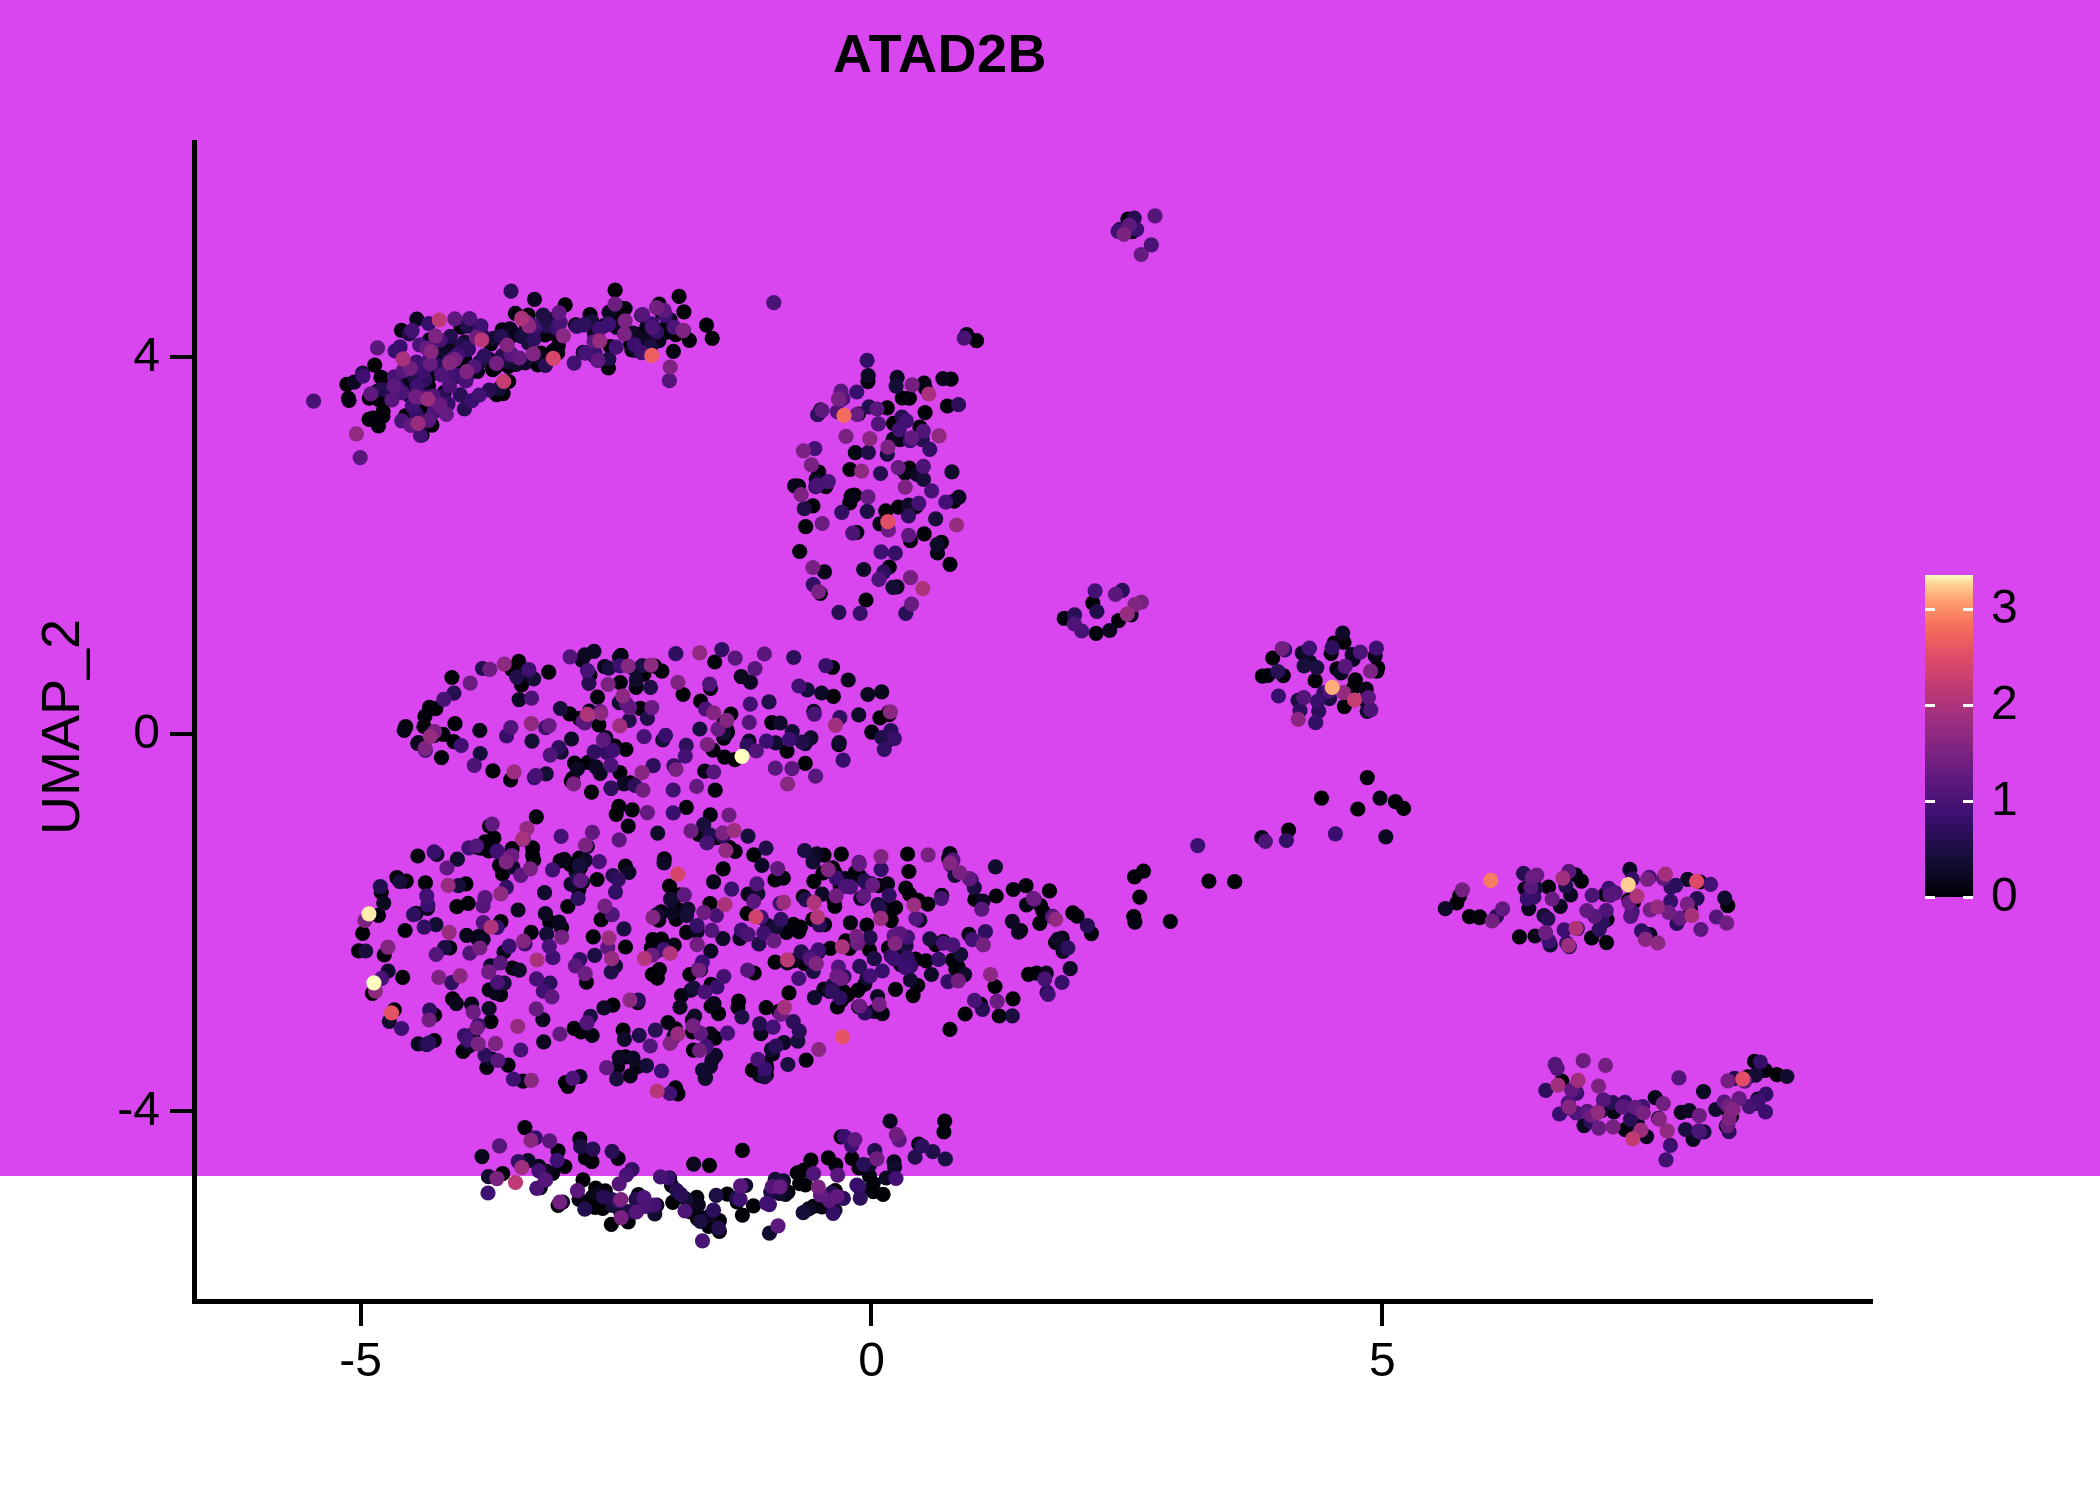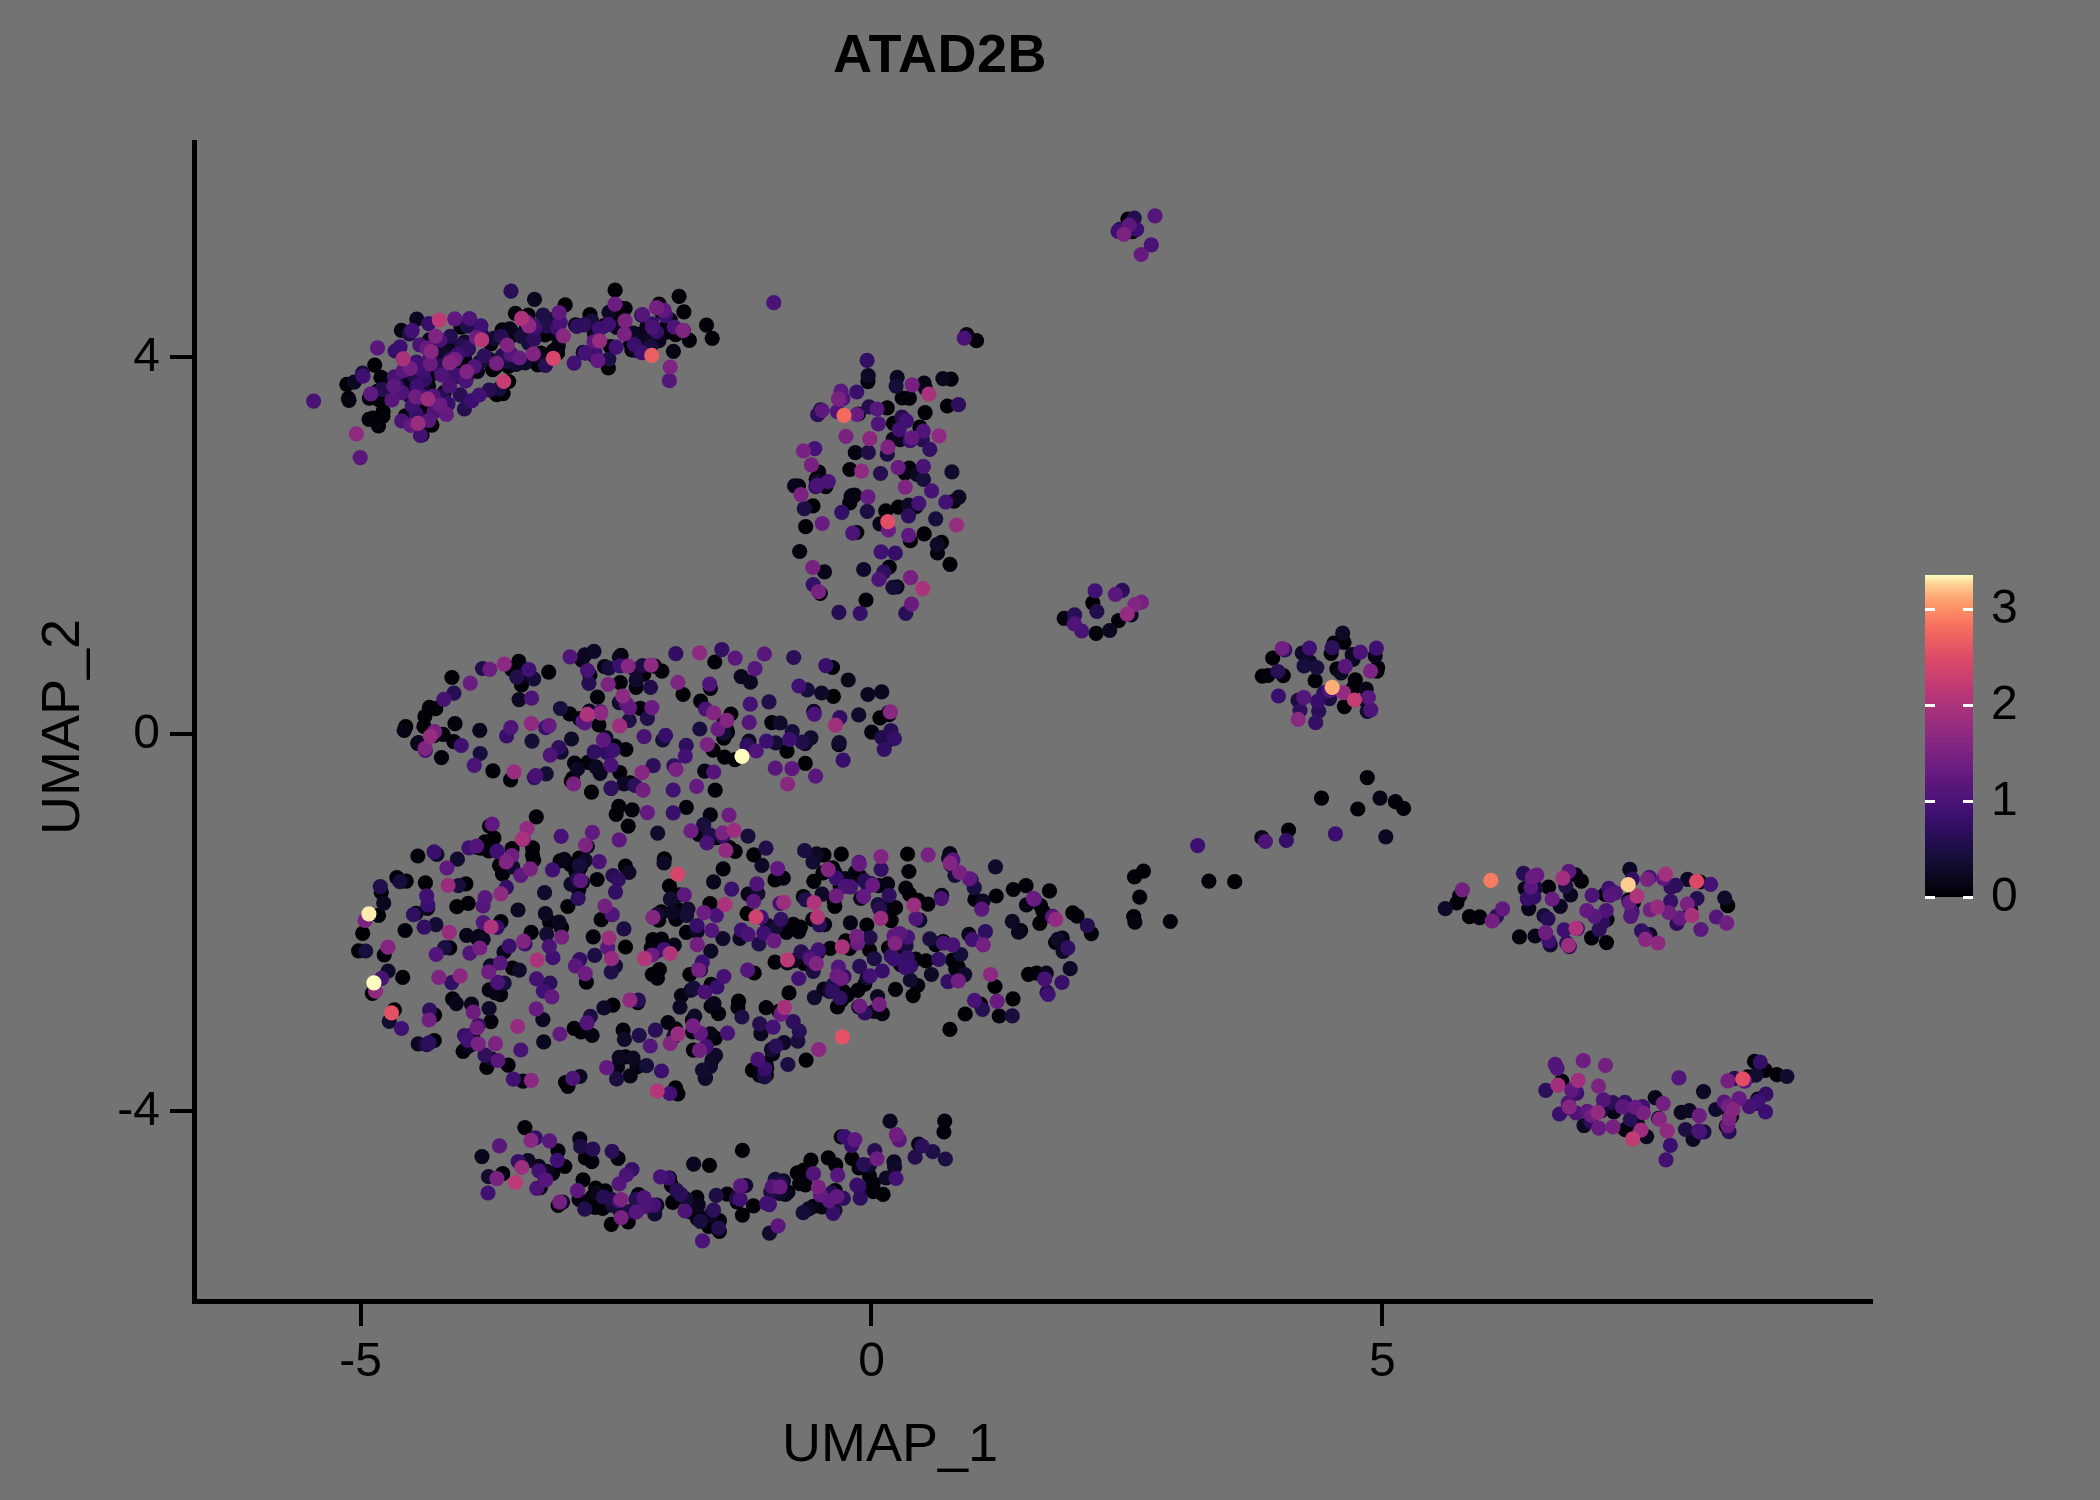--- a/index.html
+++ b/index.html
@@ -11,22 +11,22 @@
     width: 2100px;
     height: 1500px;
     font-family: "Liberation Sans", sans-serif;
     color: #000000;
     overflow: hidden;
   }
 
   #figure {
     position: relative;
     width: 2100px;
-    height: 1500px;
-    background: #737373;
+    height: 1176px;
+    background: #d946ef;
   }
 
   
   #plot-title {
     position: absolute;
     left: 0;
     top: 26px;
     width: 1880px;
     text-align: center;
     font-size: 54px;
@@ -1879,21 +1879,20 @@
         <circle cx="647.0" cy="275.4" r="7.6" fill="rgb(244,106,93)"></circle>
         <circle cx="1293.8" cy="740.4" r="7.6" fill="rgb(248,124,97)"></circle>
         <circle cx="1135.2" cy="547.4" r="7.6" fill="rgb(254,173,120)"></circle>
         <circle cx="1431.2" cy="744.7" r="7.6" fill="rgb(254,205,144)"></circle>
         <circle cx="171.9" cy="773.8" r="7.6" fill="rgb(253,236,174)"></circle>
         <circle cx="545.0" cy="616.3" r="7.6" fill="rgb(252,253,191)"></circle>
         <circle cx="176.9" cy="842.8" r="7.6" fill="rgb(252,253,191)"></circle>
       </svg>
     </div>
 
-  <div id="x-axis-title">UMAP_1</div>
 
   <div id="y-axis-title">UMAP_2</div>
 
   <div id="legend">
     <div id="legend-bar" style="background: linear-gradient(rgb(252, 253, 191) 0%, rgb(254, 207, 146) 3%, rgb(254, 159, 109) 8%, rgb(246, 110, 92) 16%, rgb(222, 73, 104) 26%, rgb(181, 54, 122) 38%, rgb(140, 41, 129) 50%, rgb(100, 26, 128) 62%, rgb(59, 15, 112) 75%, rgb(21, 14, 56) 88%, rgb(0, 0, 4) 100%);"></div>
     <div id="legend-ticks">
         <div class="legend-tick left" style="top: 321px;"></div>
         <div class="legend-tick right" style="top: 321px;"></div>
         <div class="legend-tick left" style="top: 224.881px;"></div>
         <div class="legend-tick right" style="top: 224.881px;"></div>

